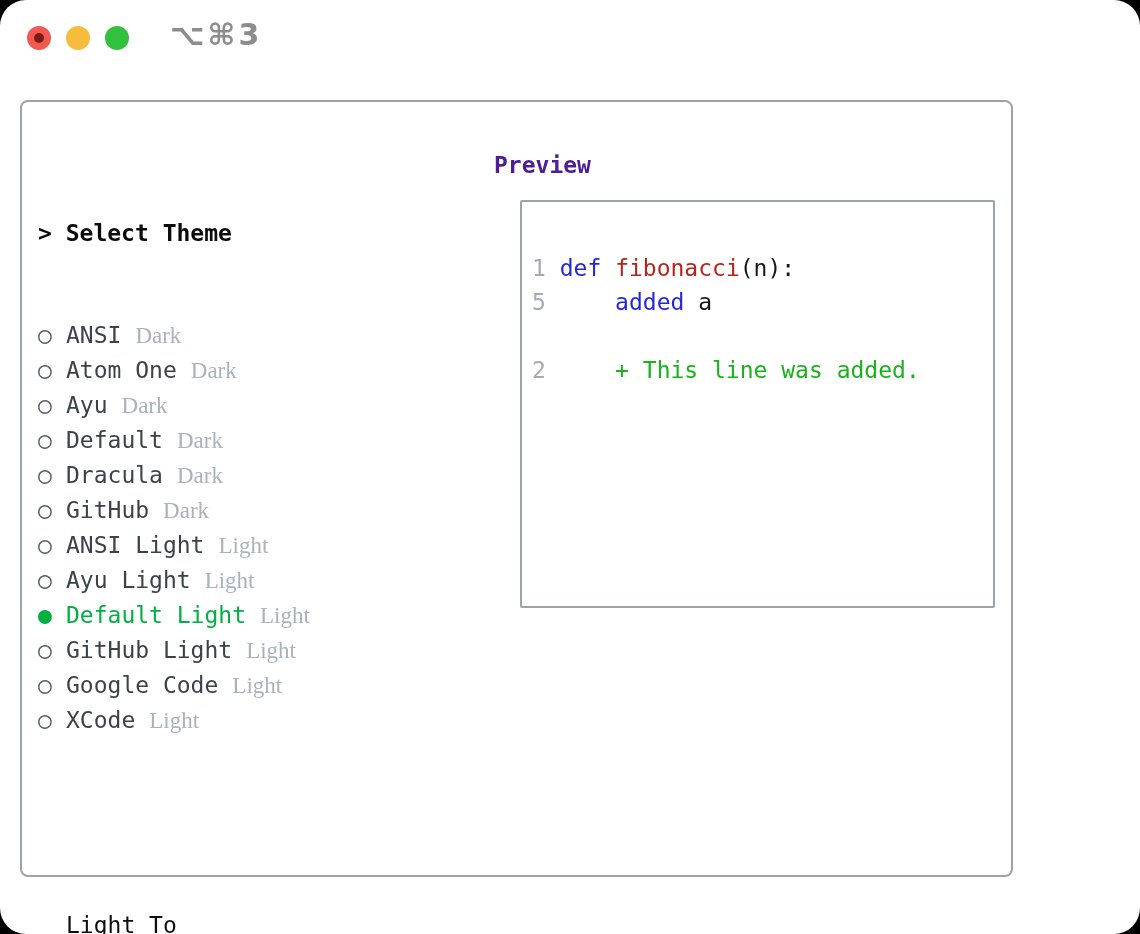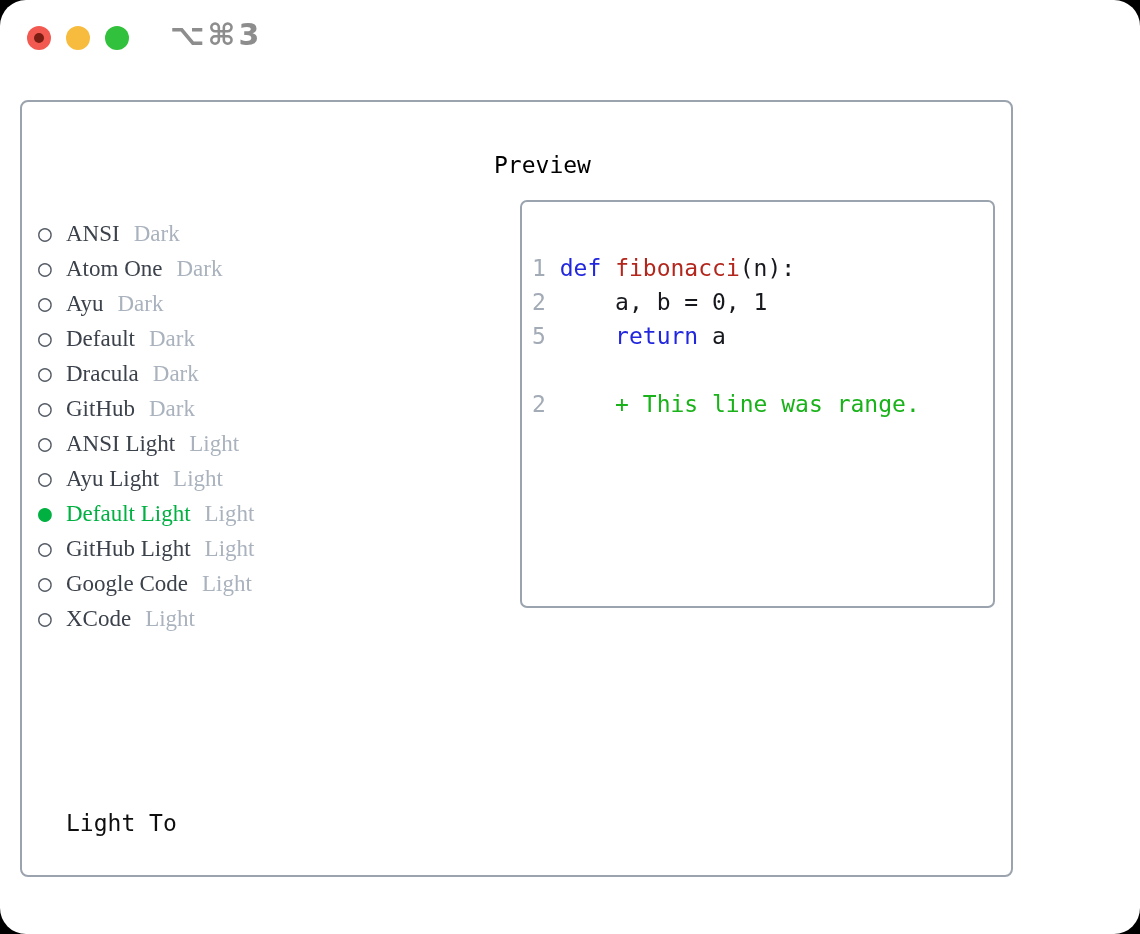--- a/index.html
+++ b/index.html
@@ -22,27 +22,27 @@
   .window-title{position:absolute;left:170px;top:17px;font-family:"DejaVu Sans",sans-serif;
                 font-size:30px;font-weight:bold;color:#8d8d8d;letter-spacing:3px;}
   .panel{position:absolute;left:20px;top:100px;width:993px;height:777px;box-sizing:border-box;
          border:2px solid var(--border);border-radius:8px;display:flex;
          padding:46px 16px 0 16px;background:#fff;}
   .left-col{width:460px;font-size:23px;line-height:34px;white-space:pre;}
   .row{min-height:34px;white-space:pre;}
   .hdr{font-weight:bold;color:#0b0b0b;}
   .hdr2{padding-left:28px;color:#0e0e0e;}
   .marker{display:inline-block;width:28px;color:#596069;}
-  .tname{color:var(--tname);font-family:Liberation Serif, serif;}
+  .tname{color:var(--tname);}
   .ttag{color:var(--tag);margin-left:14px;font-family:Liberation Serif, serif;}
   .opt.sel .marker,.opt.sel .tname{color:var(--green);}
   .right-col{flex:1;font-size:23px;line-height:34px;}
-  .preview-title{font-weight:normal;color:#000000;}
+  .preview-title{font-weight:bold;color:#4c1d95;}
   .preview-box{margin-top:18px;margin-left:26px;width:475px;height:408px;box-sizing:border-box;
-               border:2px solid var(--border);border-radius:7px;padding:49px 0 49px 10px;
+               border:2px solid var(--border);border-radius:2px;padding:49px 0 49px 10px;
                overflow:hidden;}
   .code-line{min-height:34px;white-space:pre;}
   .ln{color:var(--ln);}
   .kw{color:var(--kw);}
   .fn{color:var(--fn);}
   .plain{color:#16181d;}
   .ctx{color:var(--ctx);}
   .del{color:var(--del);}
   .add{color:var(--add);}
 </style>
@@ -54,32 +54,32 @@
     <div class="dots">
       <span class="dot red"></span>
       <span class="dot yellow"></span>
       <span class="dot green"></span>
     </div>
     <div class="window-title">⌥⌘3</div>
   </div>
 
   <div class="panel">
     <div class="left-col">
+      <div class="row hdr"><span>&gt; </span><span>Select Theme</span></div>
       <div id="themes"><div class="row opt"><span class="marker">○</span><span class="tname">ANSI</span><span class="ttag">Dark</span></div><div class="row opt"><span class="marker">○</span><span class="tname">Atom One</span><span class="ttag">Dark</span></div><div class="row opt"><span class="marker">○</span><span class="tname">Ayu</span><span class="ttag">Dark</span></div><div class="row opt"><span class="marker">○</span><span class="tname">Default</span><span class="ttag">Dark</span></div><div class="row opt"><span class="marker">○</span><span class="tname">Dracula</span><span class="ttag">Dark</span></div><div class="row opt"><span class="marker">○</span><span class="tname">GitHub</span><span class="ttag">Dark</span></div><div class="row opt"><span class="marker">○</span><span class="tname">ANSI Light</span><span class="ttag">Light</span></div><div class="row opt"><span class="marker">○</span><span class="tname">Ayu Light</span><span class="ttag">Light</span></div><div class="row opt sel"><span class="marker">●</span><span class="tname">Default Light</span><span class="ttag">Light</span></div><div class="row opt"><span class="marker">○</span><span class="tname">GitHub Light</span><span class="ttag">Light</span></div><div class="row opt"><span class="marker">○</span><span class="tname">Google Code</span><span class="ttag">Light</span></div><div class="row opt"><span class="marker">○</span><span class="tname">XCode</span><span class="ttag">Light</span></div></div>
       <div class="row"></div>
       <div class="row hdr2">Light To</div>
       
       
       
     </div>
 
     <div class="right-col">
       <div class="preview-title">Preview</div>
       <div class="preview-box" id="code-box">
           <div class="code-line"><span class="ln">1</span><span class="plain"> </span><span class="kw">def</span><span class="plain"> </span><span class="fn">fibonacci</span><span class="plain">(n):</span></div>
-          <div class="code-line"><span class="ln">2</span><span class="plain">     a, b = 0, 1</span></div>
-          <div class="code-line"><span class="ln">5</span><span class="plain">     </span><span class="kw">return</span><span class="plain"> a</span></div>
+          <div class="code-line"><span class="ln">5</span><span class="plain">     </span><span class="kw">added</span><span class="plain"> a</span></div>
           <div class="code-line"><span class="ln"></span></div>
-          <div class="code-line"><span class="ln">2</span><span class="add">     + This line was range.</span></div>
+          <div class="code-line"><span class="ln">2</span><span class="add">     + This line was added.</span></div>
         </div>
     </div>
   </div>
 </div>
 
 </body></html>

